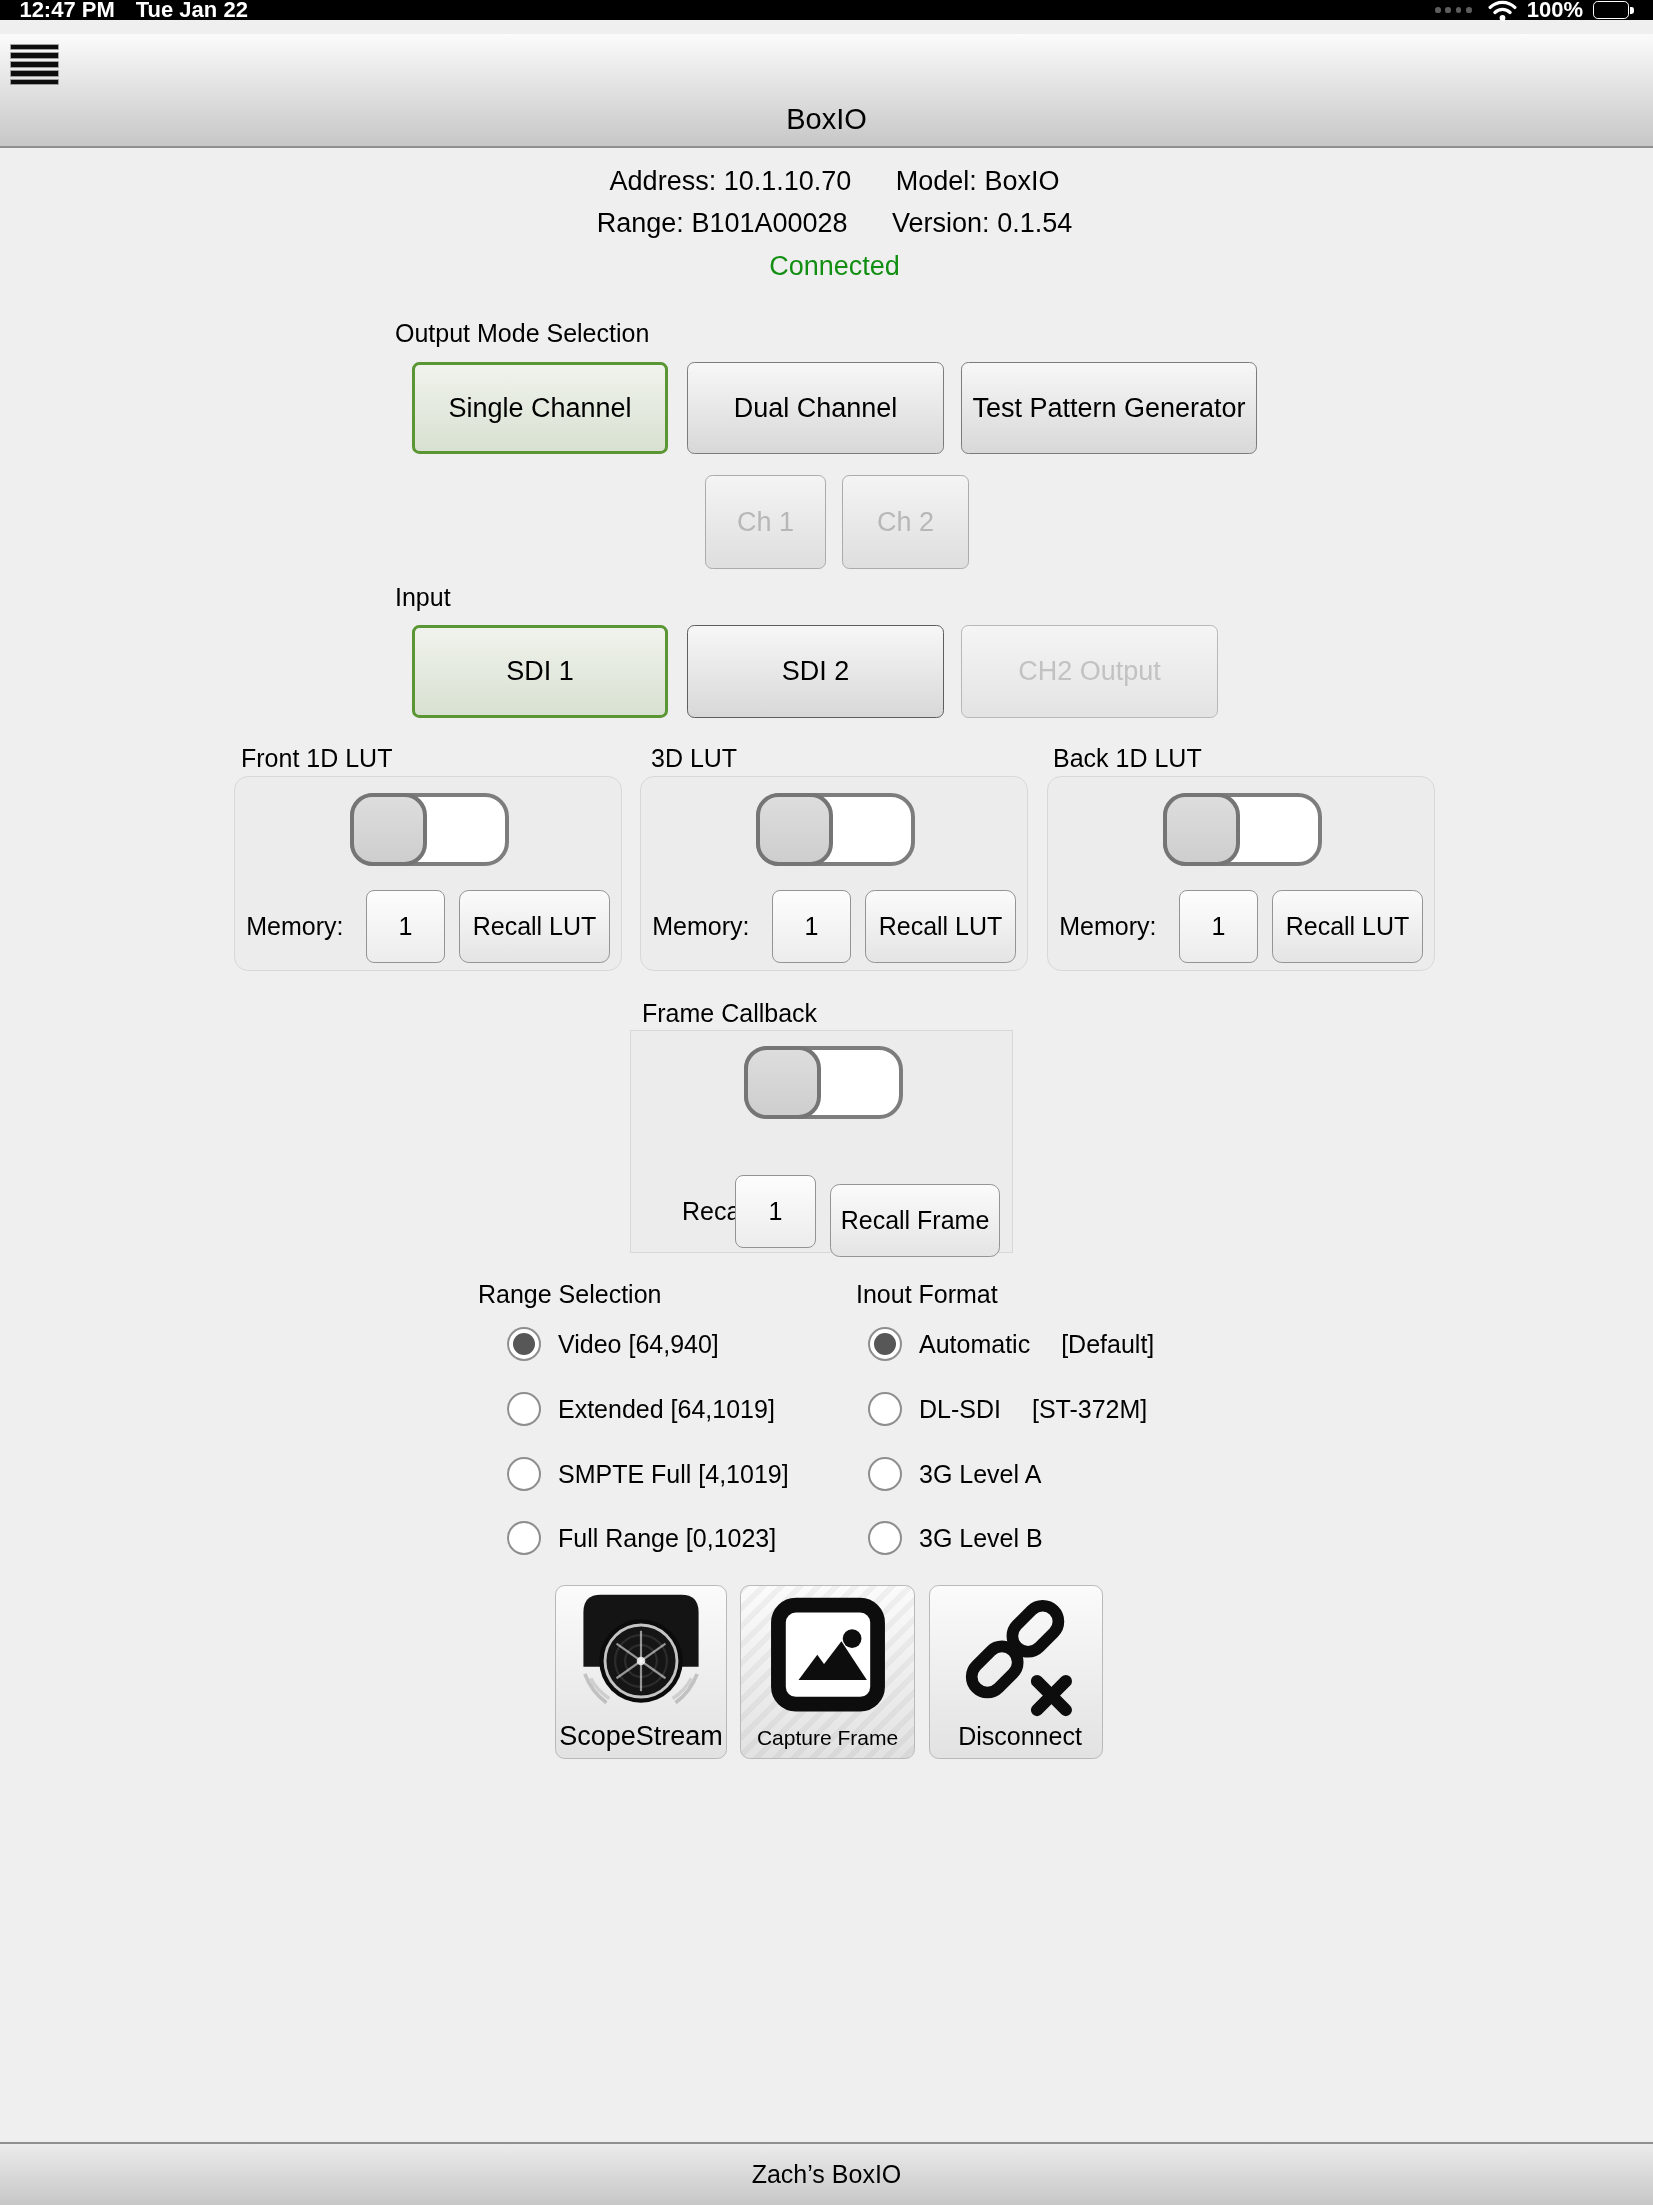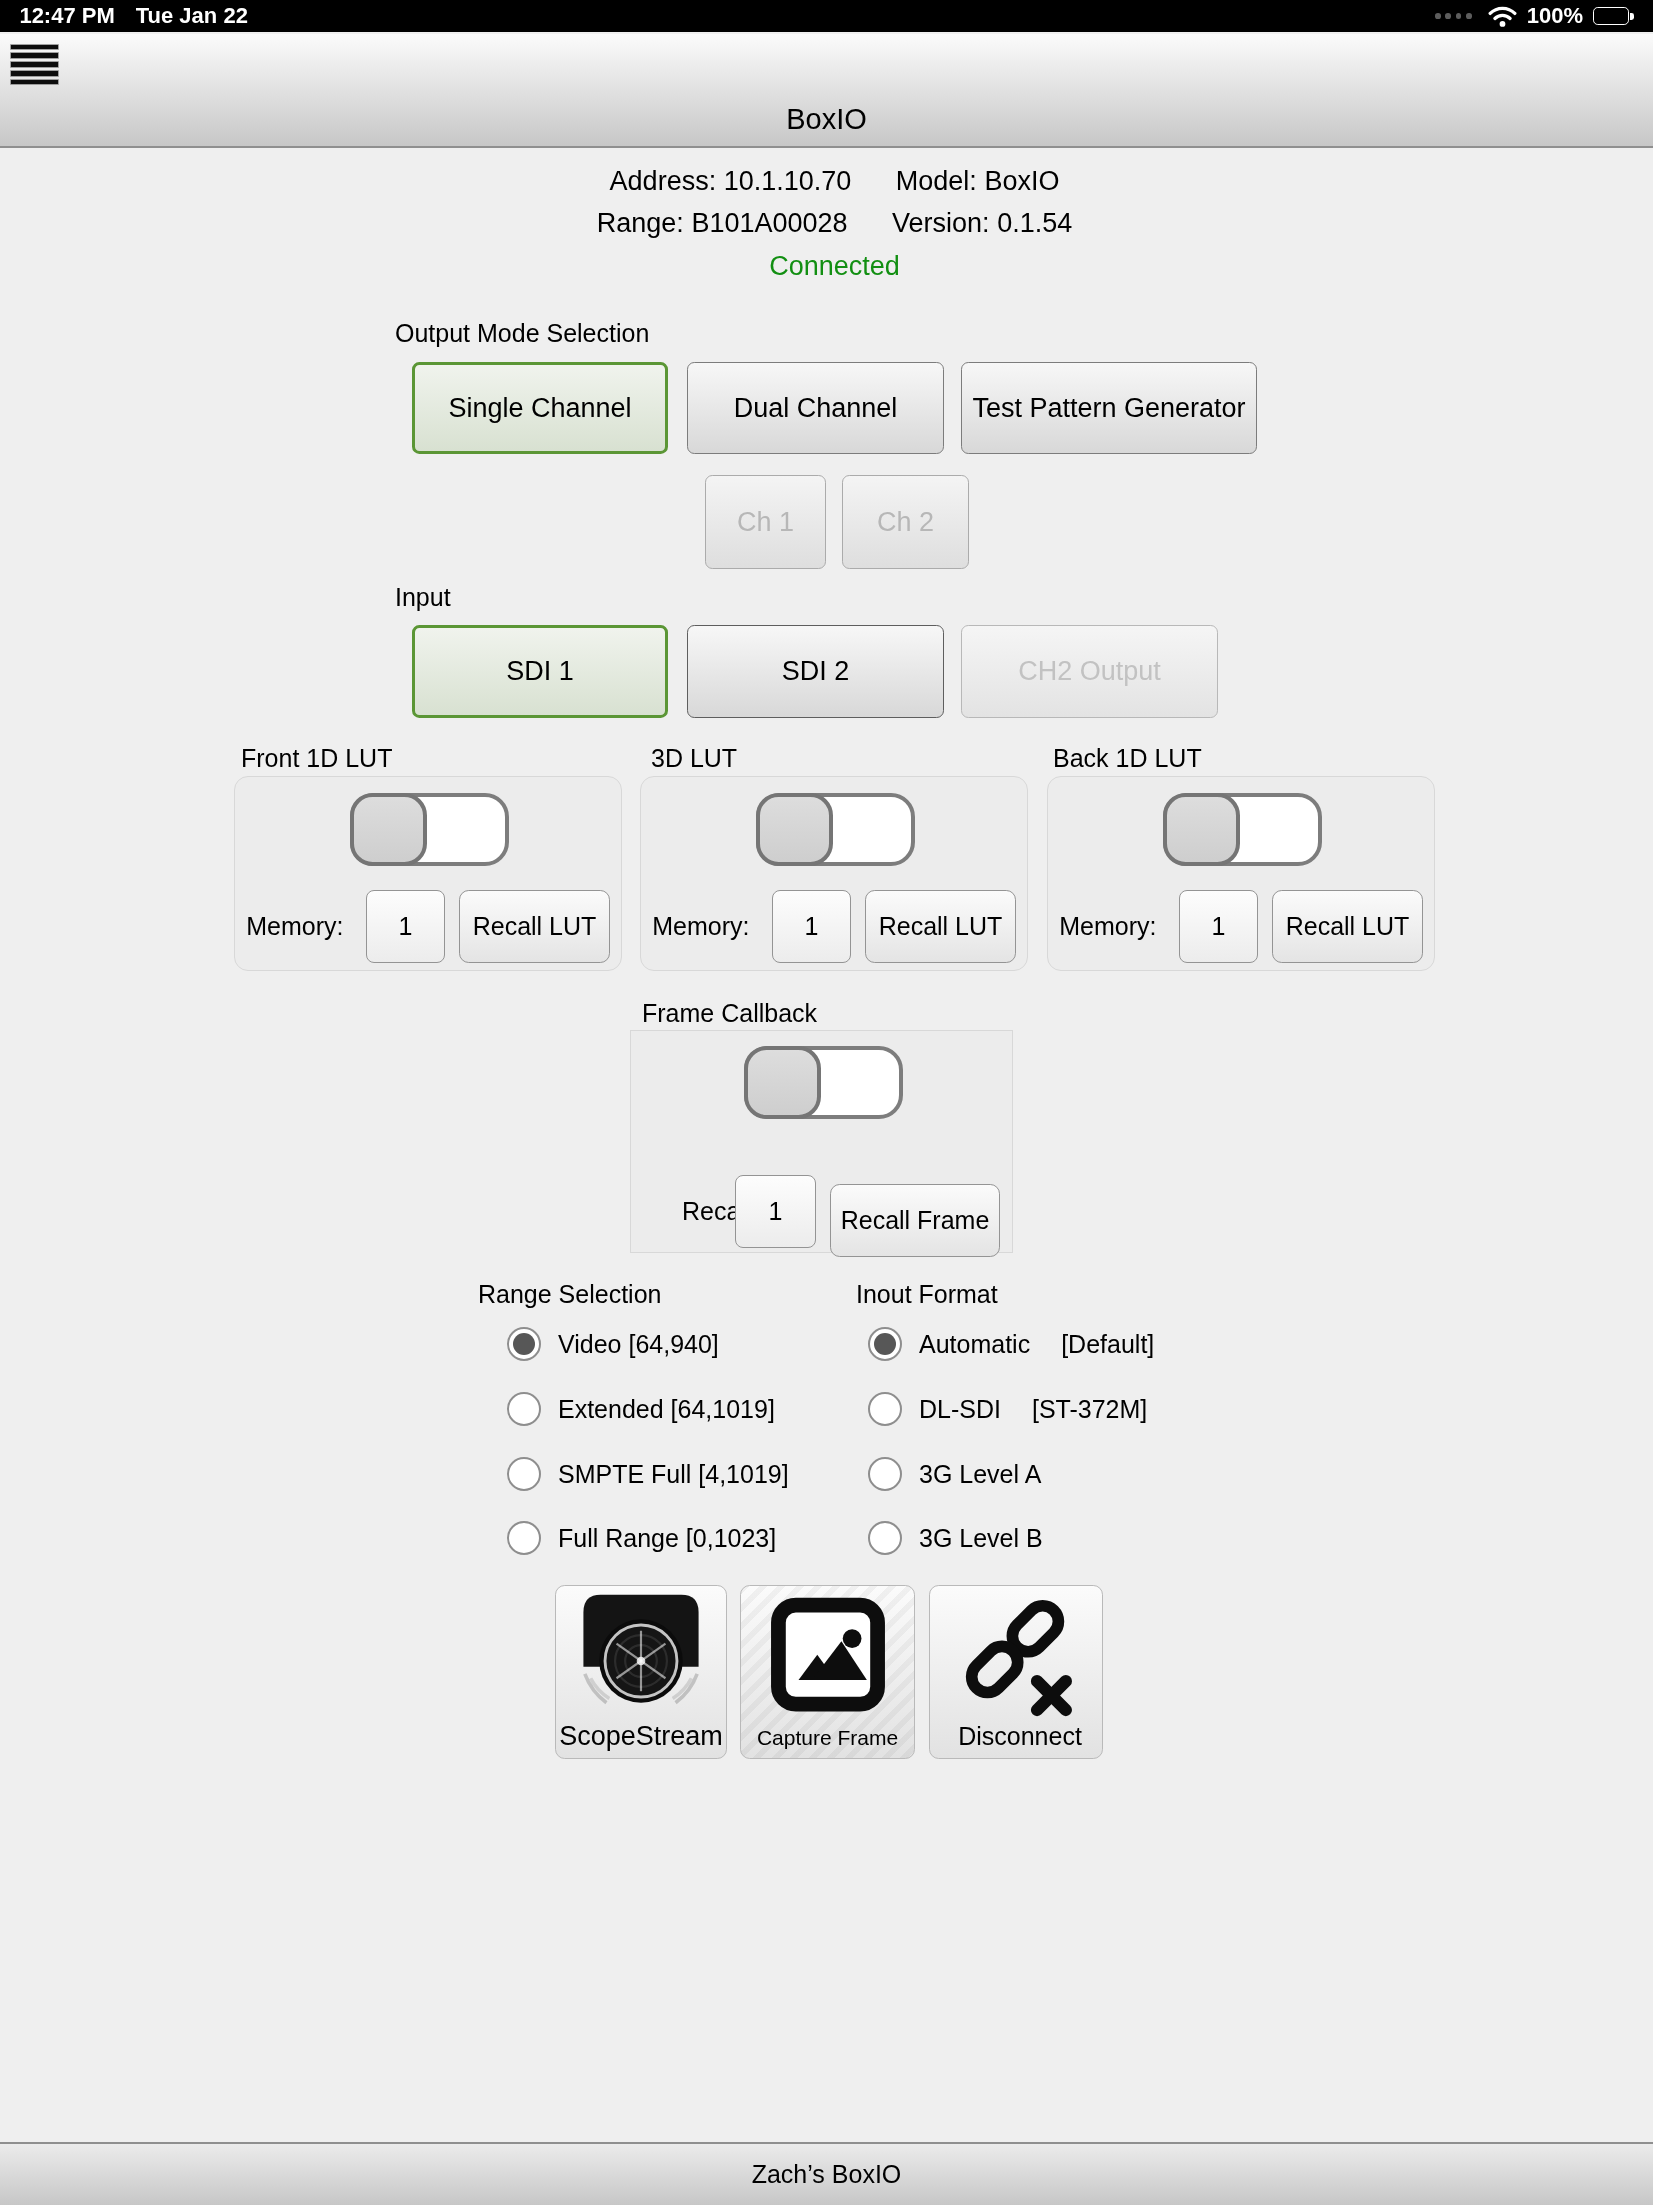--- a/index.html
+++ b/index.html
@@ -7,21 +7,21 @@
   body {
     position: relative;
     background: #efefef;
     font-family: "Liberation Sans", sans-serif;
     color: #000;
     overflow: hidden;
   }
 
   
   .status-bar {
-    position: absolute; left: 0; top: 0; width: 1653px; height: 32px;
+    position: absolute; left: 0; top: 0; width: 1653px; height: 20px;
     background: #000; color: #fff;
     display: flex; align-items: center; justify-content: space-between;
     padding: 0 19.4px; font-size: 22px; font-weight: 600;
   }
   .sb-left { display: flex; gap: 21px; align-items: center; }
   .sb-right { display: flex; gap: 9.7px; align-items: center; }
   .cell-dots { display: flex; gap: 4.8px; margin-right: 6.5px; }
   .cell-dots i { width: 5.7px; height: 5.7px; border-radius: 50%; background: #5d5d5d; }
   .battery { position: relative; width: 36px; height: 18.6px; border: 1.6px solid #fff; border-radius: 4.8px; padding: 1.6px; margin-right: 4.8px; }
   .battery .fill { width: 100%; height: 100%; background: #fff; border-radius: 2.4px; }

